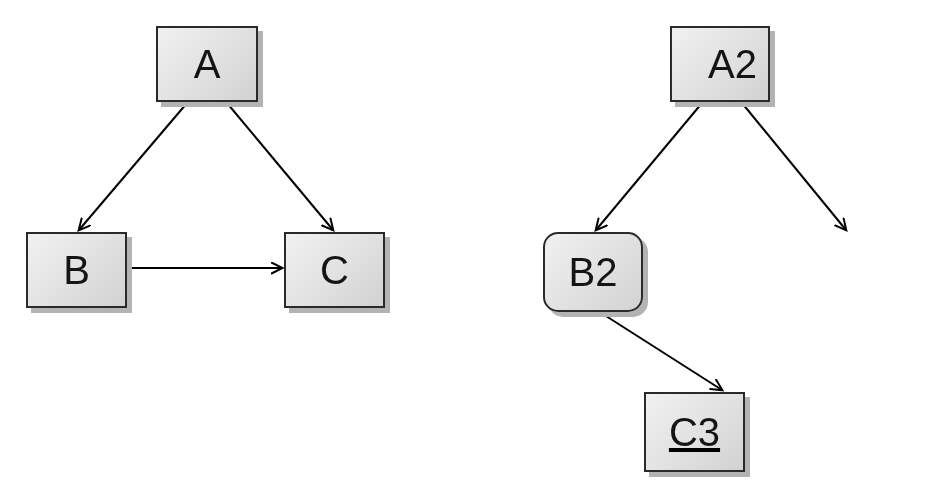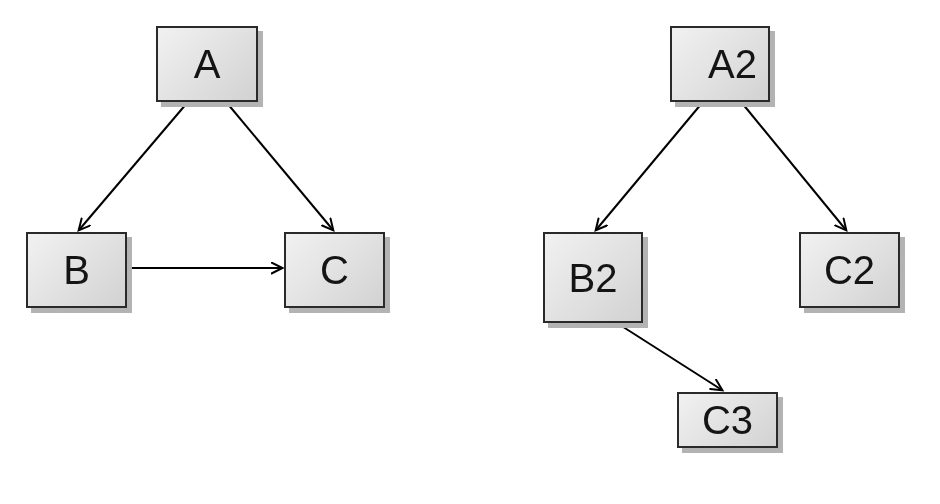--- a/index.html
+++ b/index.html
@@ -76,22 +76,19 @@
     </div>
     <div class="node" style="left: 26px; top: 232px; width: 101px; height: 76px;">
       <span class="node-label">B</span>
     </div>
     <div class="node" style="left: 284px; top: 232px; width: 101px; height: 76px;">
       <span class="node-label">C</span>
     </div>
     <div class="node" style="left: 670px; top: 26px; width: 100px; height: 76px; padding-left: 25px;">
       <span class="node-label">A2</span>
     </div>
-    <div class="node" style="left: 543px; top: 232px; width: 100px; height: 91px;">
+    <div class="node" style="left: 543px; top: 232px; width: 100px; height: 80px; border-radius: 15px;">
       <span class="node-label">B2</span>
     </div>
-    <div class="node" style="left: 799px; top: 232px; width: 101px; height: 76px;">
-      <span class="node-label">C2</span>
-    </div>
-    <div class="node" style="left: 677px; top: 392px; width: 101px; height: 56px;">
+    <div class="node" style="left: 644px; top: 392px; width: 101px; height: 80px; text-decoration: underline;">
       <span class="node-label">C3</span>
     </div>
   </div>
 
 </body></html>

